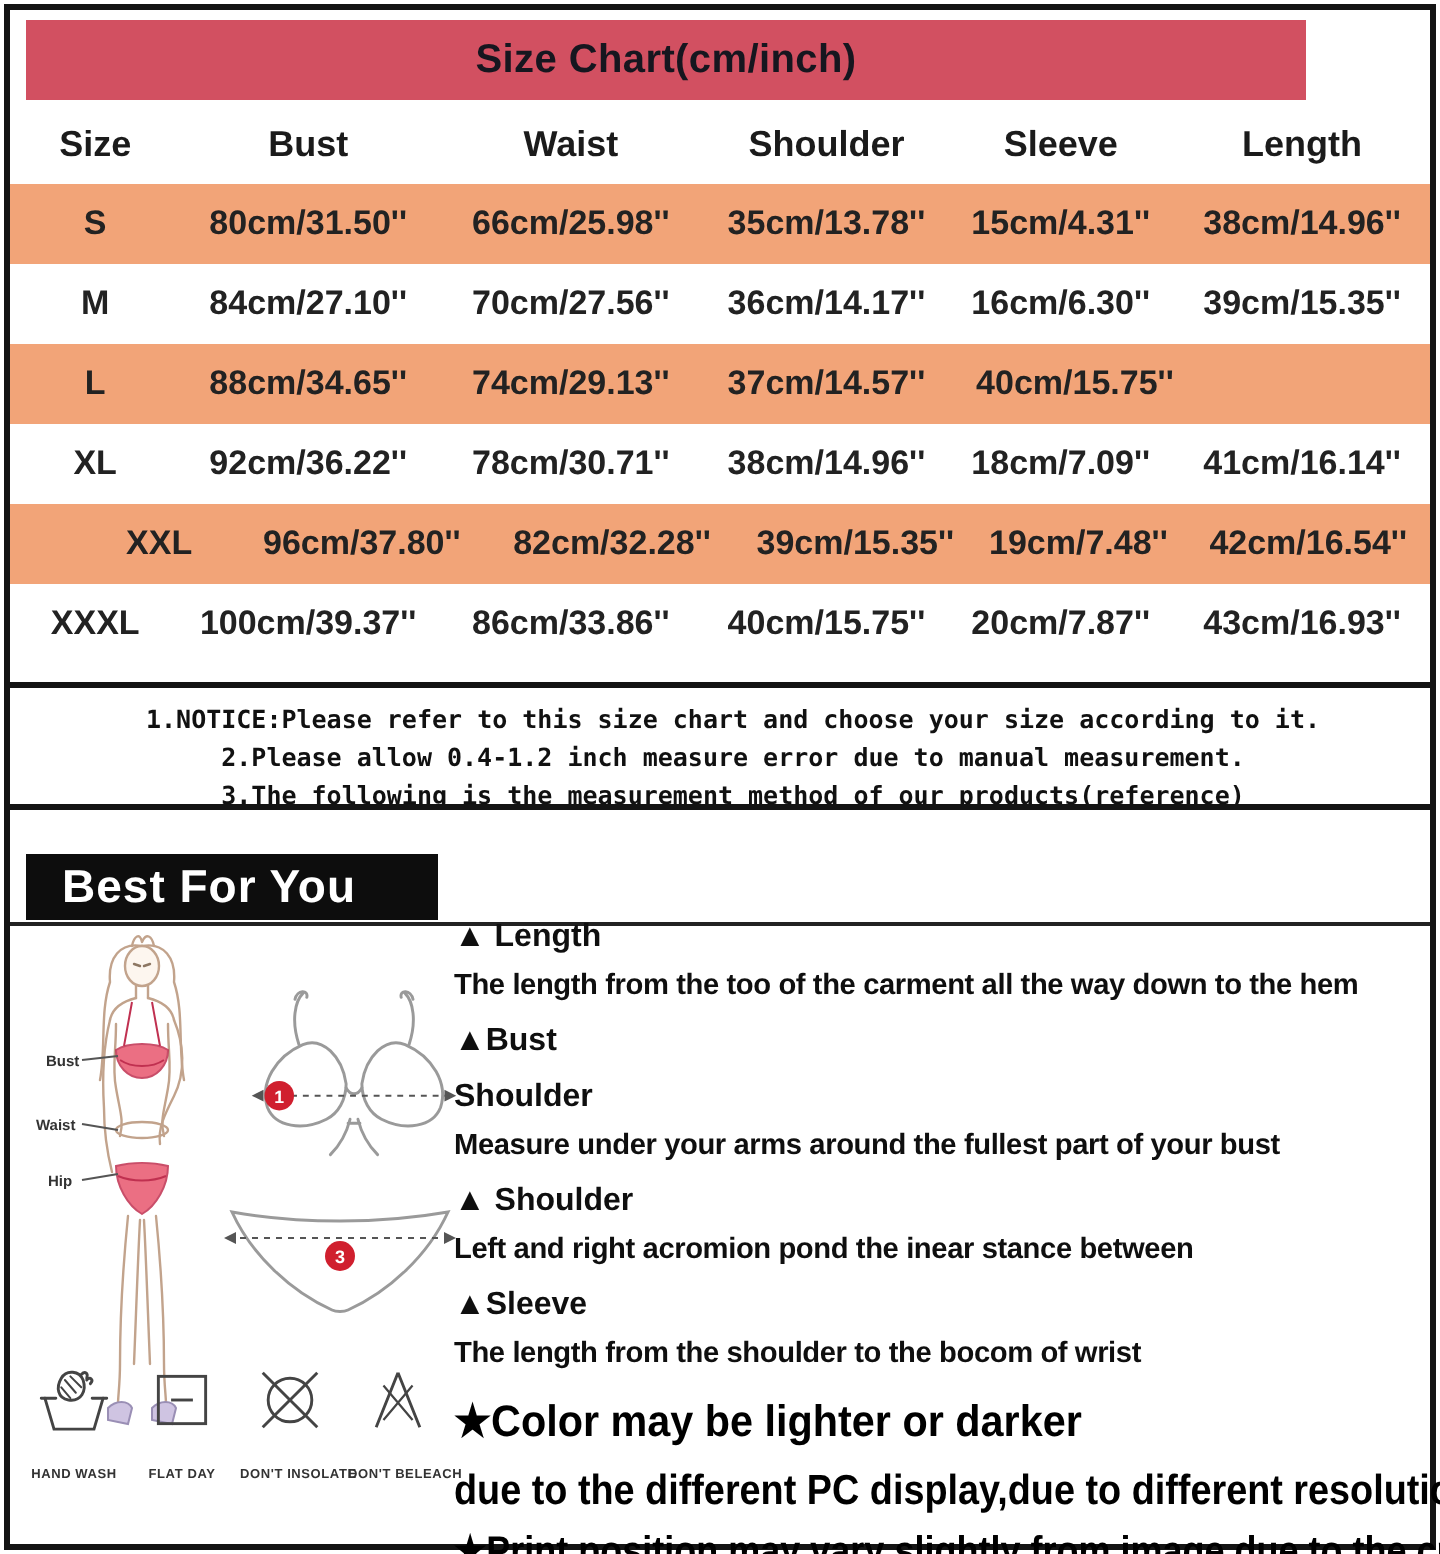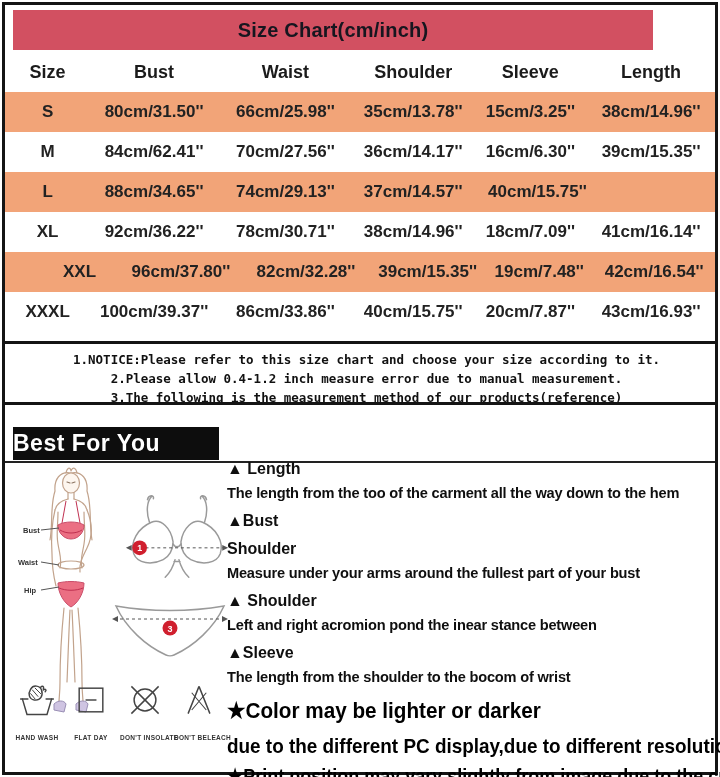--- a/index.html
+++ b/index.html
@@ -30,21 +30,21 @@
   
   .notice{
     position:absolute;left:18px;right:5px;top:350px;height:50px;
     font-family:"DejaVu Sans Mono",monospace;font-size:12.5px;font-weight:bold;
     text-align:center;line-height:19px;color:#111;
   }
 
   
   .banner{
     position:absolute;left:13px;top:427px;width:206px;height:33px;background:#0d0d0d;
-    display:flex;align-items:center;box-sizing:border-box;
+    display:flex;align-items:center;padding-left:18px;box-sizing:border-box;
     color:#fff;font-size:23px;font-weight:bold;letter-spacing:.5px;
   }
   .banner-line{position:absolute;left:5px;right:5px;top:461px;height:2px;background:#222;}
 
   .sketch{position:absolute;}
   .woman{left:14px;top:466px;width:118px;height:252px;}
   .bra{left:118px;top:492px;width:118px;height:92px;}
   .panty{left:110px;top:598px;width:120px;height:64px;}
 
   .care-row{position:absolute;left:12px;top:680px;width:212px;display:flex;justify-content:space-between;}
@@ -77,26 +77,26 @@
     <div class="c3">Shoulder</div>
     <div class="c4">Sleeve</div>
     <div class="c5">Length</div>
   </div>
 
   <div class="trow data-row orange r0">
     <div class="c0">S</div>
     <div class="c1">80cm/31.50''</div>
     <div class="c2">66cm/25.98''</div>
     <div class="c3">35cm/13.78''</div>
-    <div class="c4">15cm/3.25''</div>
+    <div class="c4">15cm/4.31''</div>
     <div class="c5">38cm/14.96''</div>
   </div>
   <div class="trow data-row r1">
     <div class="c0">M</div>
-    <div class="c1">84cm/62.41''</div>
+    <div class="c1">84cm/27.10''</div>
     <div class="c2">70cm/27.56''</div>
     <div class="c3">36cm/14.17''</div>
     <div class="c4">16cm/6.30''</div>
     <div class="c5">39cm/15.35''</div>
   </div>
   <div class="trow data-row orange r2">
     <div class="c0">L</div>
     <div class="c1">88cm/34.65''</div>
     <div class="c2">74cm/29.13''</div>
     <div class="c3">37cm/14.57''</div>

